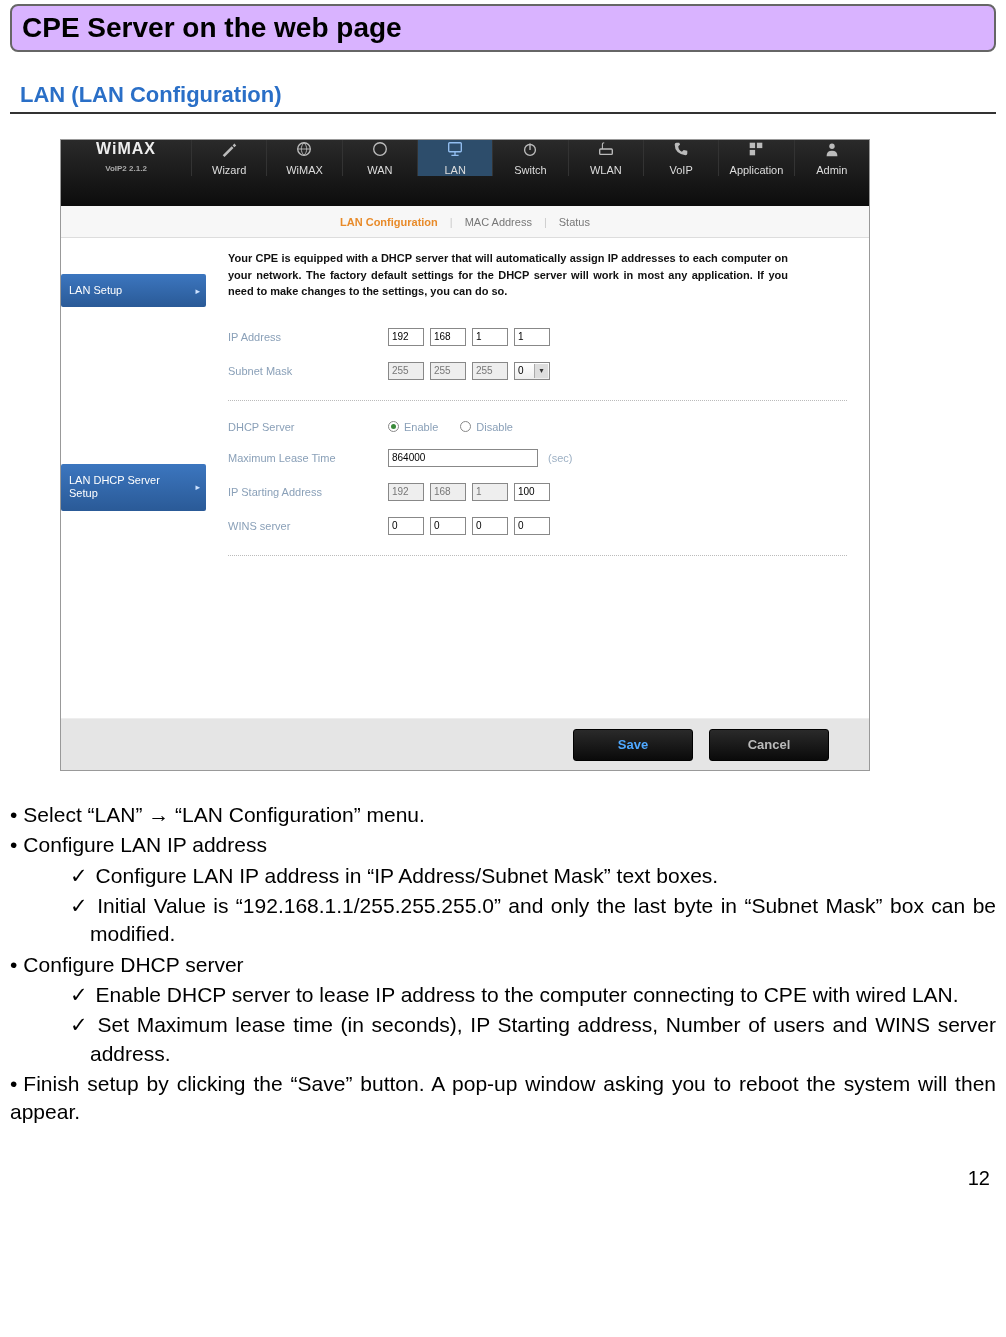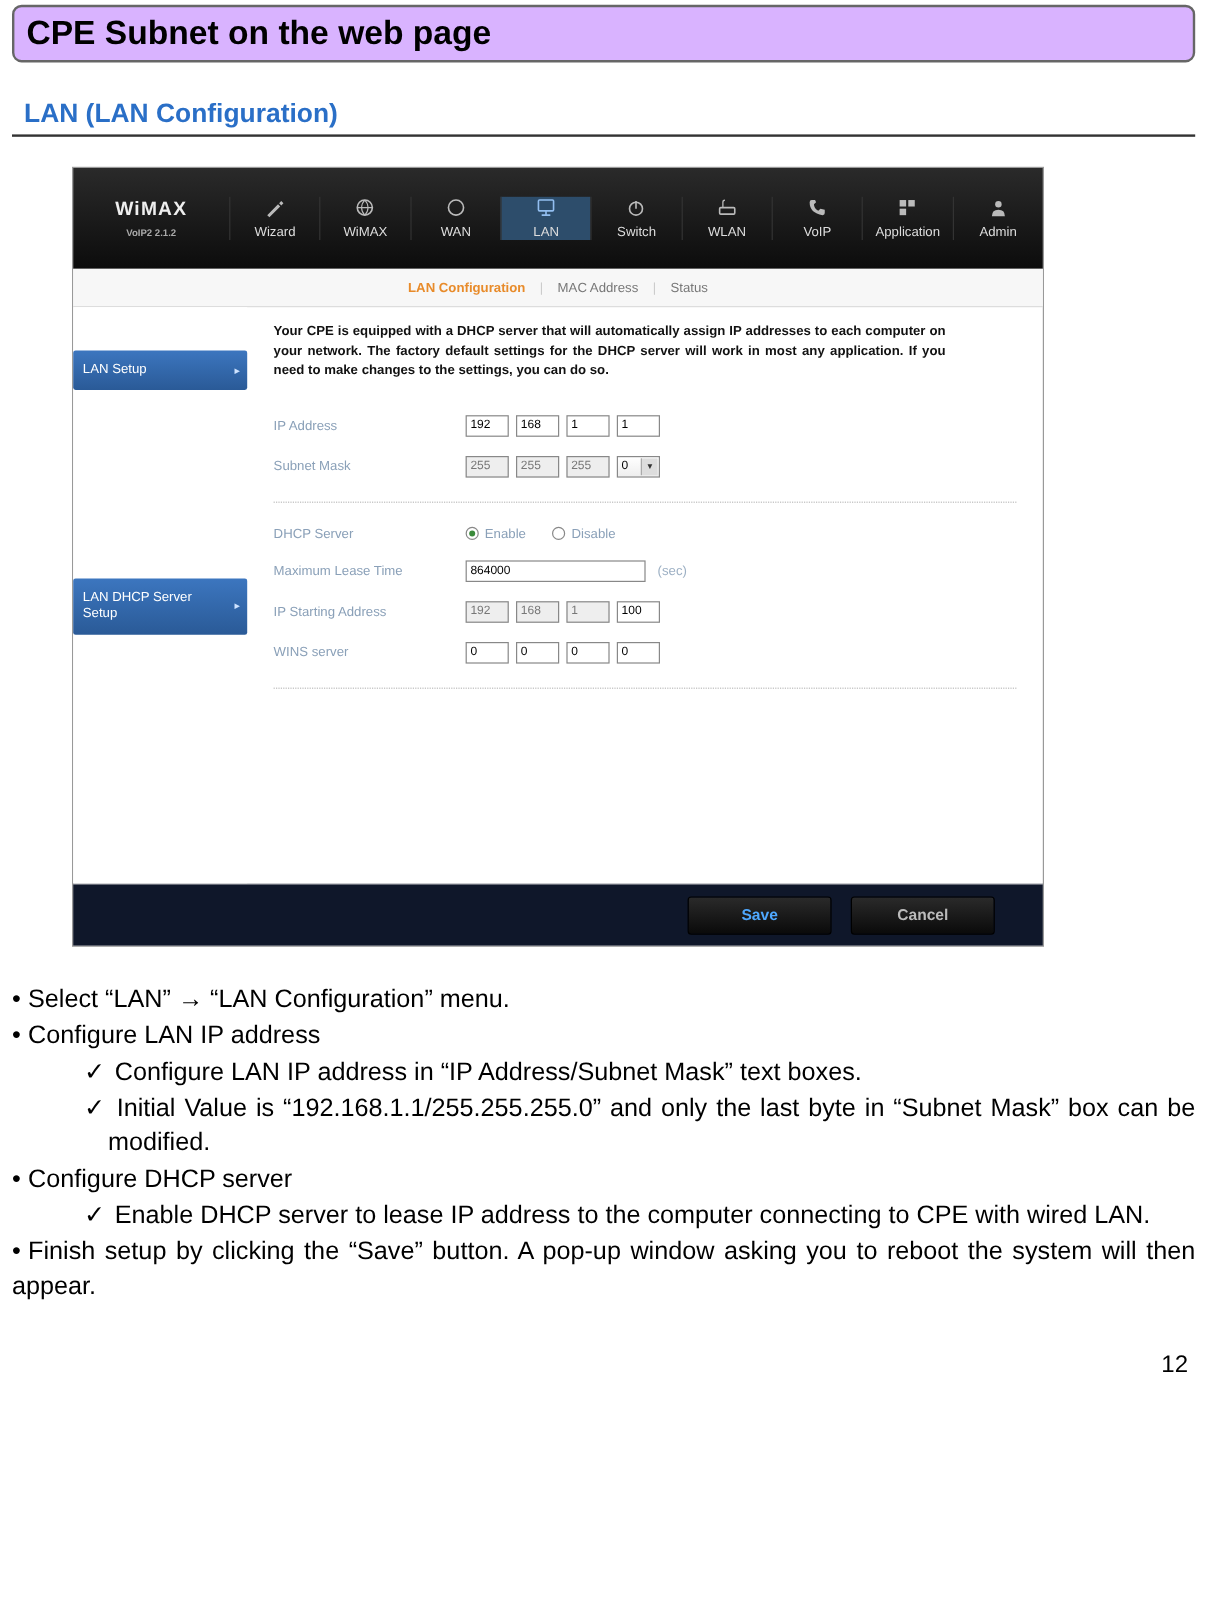--- a/index.html
+++ b/index.html
@@ -24,24 +24,24 @@
 
 
 .ss-wrap { margin-left: 50px; }
 .ss {
   width: 810px;
   background: #fff;
   border: 1px solid #999;
   font-family: Arial, sans-serif;
 }
 .ss-top {
-  height: 84px;
+  height: 66px;
   background: linear-gradient(#2a2a2a,#0c0c0c);
   display: flex;
-  align-items: center;
+  align-items: flex-start;
   color: #eee;
 }
 .ss-logo {
   width: 130px;
   display: flex;
   flex-direction: column;
   align-items: center;
   justify-content: center;
   font-weight: bold;
 }
@@ -129,21 +129,21 @@
   position: relative;
 }
 .ss-select .dd { position: absolute; right: 1px; top: 1px; width: 14px; height: 14px; background: #ddd; border-left: 1px solid #aaa; display: flex; align-items: center; justify-content: center; font-size: 8px; color: #333; }
 .dotline { border: 0; border-top: 1px dotted #bbb; margin: 20px 0; max-width: 620px; }
 .ss-radio { display:inline-flex; align-items:flex-start; margin-right: 22px; font-size: 11px; color:#8aa0b8; }
 .ss-radio .dot { width:11px; height:11px; border:1px solid #888; border-radius:50%; margin-right:5px; display:inline-flex; align-items:center; justify-content:center; }
 .ss-radio .dot.sel::after { content:''; width:5px; height:5px; background:#3a8a3a; border-radius:50%; display:block; }
 .ss-unit { color:#9db0c4; margin-left: 4px; }
 .ss-foot {
   height: 52px;
-  background: #0f172a;
+  background: #e5e5e5;
   display: flex;
   align-items: center;
   justify-content: flex-end;
   padding: 0 40px;
   gap: 16px;
   border-top: 1px solid #eee;
 }
 .ss-btn {
   width: 120px;
   height: 32px;
@@ -162,21 +162,21 @@
 .instr p { margin-bottom: 2px; }
 .sub { padding-left: 80px; text-indent: -20px; }
 .check::before { content: "\2713"; margin-right: 8px; }
 .bullet::before { content: "\2022"; margin-right: 6px; }
 .pagenum { text-align: right; font-size: 20px; margin-top: 40px; padding-right: 6px; }
 </style>
 </head>
 <body>
 
 <div class="page">
-  <div class="title-bar">CPE Subnet on the web page</div>
+  <div class="title-bar">CPE Server on the web page</div>
   <div class="subheading">LAN (LAN Configuration)</div>
   <hr class="rule">
 
   <div class="ss-wrap">
     <div class="ss">
 
       <div class="ss-top">
         <div class="ss-logo">
           <div class="ss-logo-main">WiMAX</div>
           <div class="ss-logo-sub">VoIP2 2.1.2</div>
@@ -332,17 +332,18 @@
     </div>
   </div>
 
   <div class="instr">
     <p class="bullet">Select “LAN” → “LAN Configuration” menu.</p>
     <p class="bullet">Configure LAN IP address</p>
     <p class="sub check">Configure LAN IP address in “IP Address/Subnet Mask” text boxes.</p>
     <p class="sub check">Initial Value is “192.168.1.1/255.255.255.0” and only the last byte in “Subnet Mask” box can be modified.</p>
     <p class="bullet">Configure DHCP server</p>
     <p class="sub check">Enable DHCP server to lease IP address to the computer connecting to CPE with wired LAN.</p>
+    <p class="sub check">Set Maximum lease time (in seconds), IP Starting address, Number of users and WINS server address.</p>
     <p class="bullet">Finish setup by clicking the “Save” button. A pop-up window asking you to reboot the system will then appear.</p>
   </div>
 
   <div class="pagenum">12</div>
 </div>
 
 </body></html>

